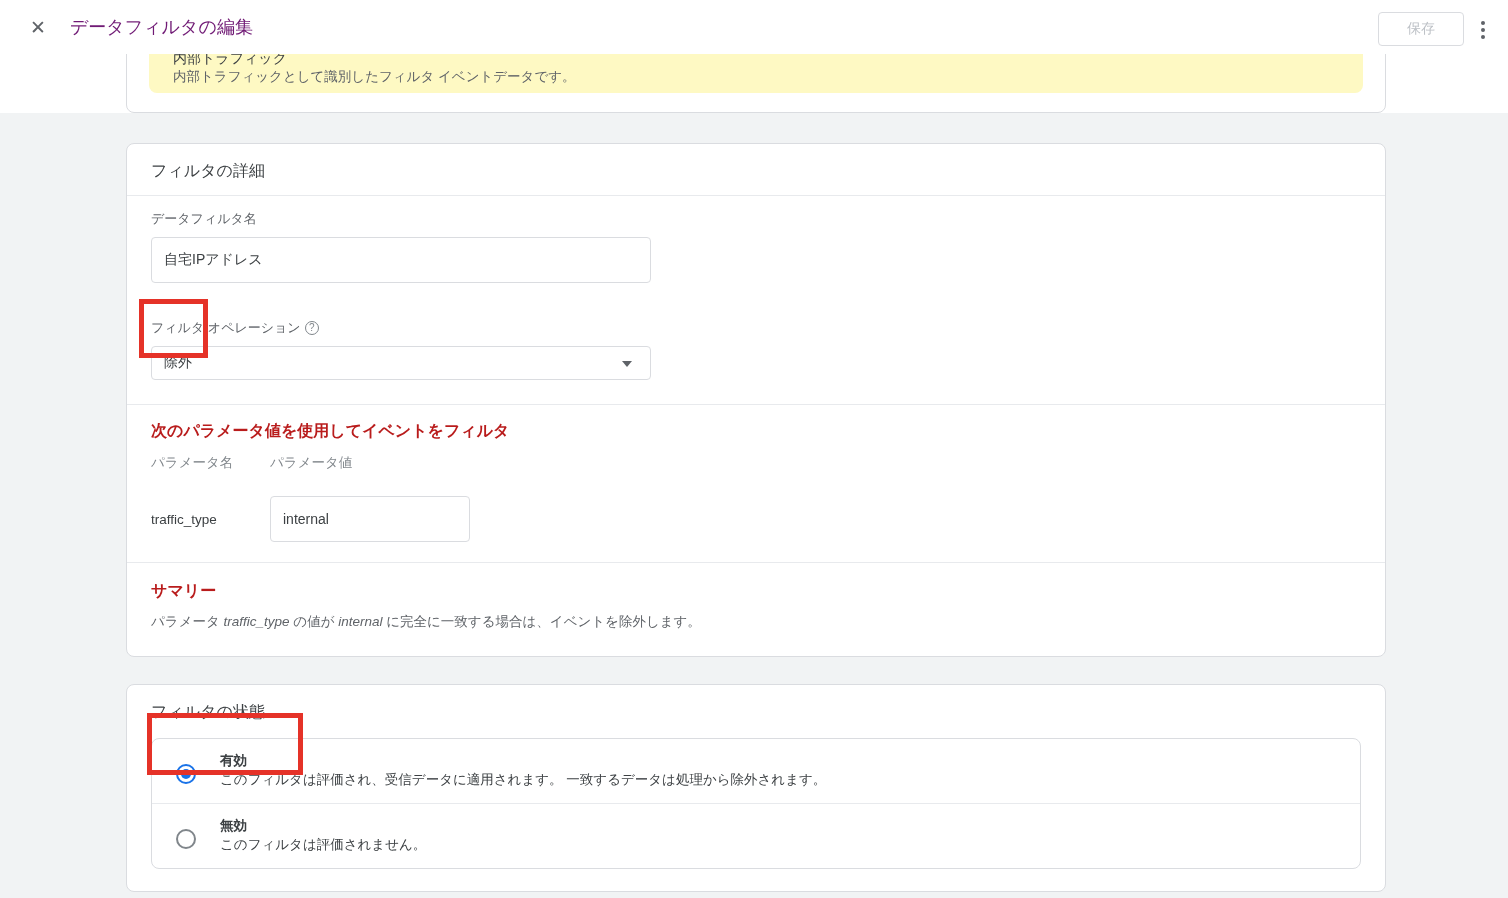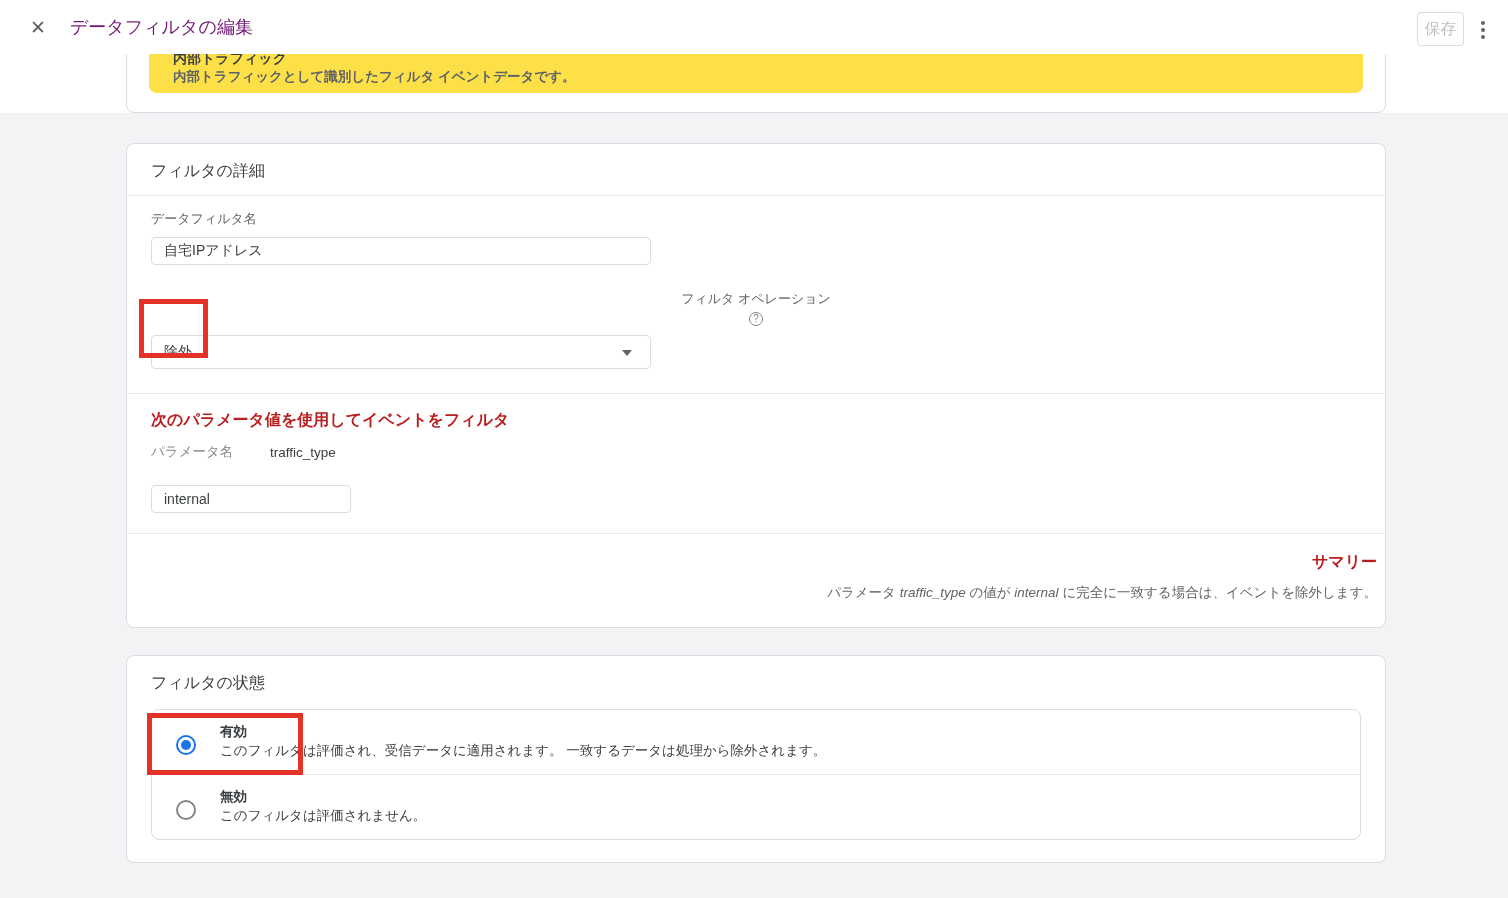--- a/index.html
+++ b/index.html
@@ -5,70 +5,70 @@
   * { margin:0; padding:0; box-sizing:border-box; }
   html,body { width:1508px; height:898px; overflow:hidden; background:#fff;
     font-family:"Liberation Sans","DejaVu Sans",sans-serif; color:#3c4043; }
 
   
   .header { position:absolute; top:0; left:0; width:1508px; height:54px;
     background:#fff; z-index:10; display:flex; align-items:center; }
   .close-btn { margin-left:30px; font-size:19px; color:#5f6368; cursor:pointer;
     line-height:1; font-weight:400; }
   .header-title { margin-left:24px; font-size:18px; color:#701a75; }
-  .save-btn { position:absolute; top:12px; right:44px; width:47px; height:34px;
+  .save-btn { position:absolute; top:12px; right:44px; width:86px; height:34px;
     background:#fff; border:1px solid #dadce0; border-radius:4px;
-    color:#bdc1c6; font-size:16px; }
+    color:#bdc1c6; font-size:14px; }
   .kebab { position:absolute; top:18px; right:16px; width:18px; height:24px;
     display:flex; flex-direction:column; align-items:center; justify-content:center; gap:3px; cursor:pointer; }
   .kebab i { width:4px; height:4px; border-radius:50%; background:#5f6368; }
 
   
   .main { position:absolute; top:54px; left:0; width:1508px; height:844px;
     background:#f1f3f4; }
   .white-strip { position:absolute; top:0; left:0; width:1508px; height:59px; background:#fff; }
 
   .card { position:relative; width:1260px; margin-left:126px; background:#fff;
     border:1px solid #dadce0; border-radius:8px; }
 
   
   .card-top { margin-top:-26px; height:85px; overflow:hidden; }
-  .gray-box { margin:12px 22px 10px; background:#fde047; border-radius:8px;
-    padding:8px 24px 6px;font-weight:bold; }
+  .gray-box { margin:12px 22px 10px; background:#fef9c3; border-radius:8px;
+    padding:8px 24px 6px; }
   .gray-box .opt-label { font-size:14px; color:#3c4043; line-height:18px; }
   .gray-box .opt-desc { font-size:13.5px; color:#5f6368; line-height:20px; }
 
   
   .card-details { margin-top:30px; }
   .card-title-row { padding:17px 24px 13px; border-bottom:1px solid #e8eaed; }
   .card-title { font-size:16px; color:#3c4043; font-weight:400; }
   .sec { padding:14px 24px 24px; }
   .field-label { font-size:13px; color:#5f6368; margin-bottom:9px; display:flex; align-items:center; gap:4px; }
-  .text-input { width:500px; height:28px; border:1px solid #dadce0; border-radius:4px;
+  .text-input { width:500px; height:46px; border:1px solid #dadce0; border-radius:4px;
     padding:0 12px; font-size:14px; color:#3c4043; background:#fff;
     font-family:"Liberation Sans","DejaVu Sans",sans-serif; }
-  .op-label { margin-top:25px;flex-direction:column; }
+  .op-label { margin-top:36px; }
   .select-box { position:relative; width:500px; height:34px; border:1px solid #dadce0;
     border-radius:4px; display:flex; align-items:center; padding:0 12px;
     font-size:14px; color:#3c4043; cursor:pointer; background:#fff; }
   .select-arrow { position:absolute; right:18px; top:14px; width:0; height:0;
     border-left:5px solid transparent; border-right:5px solid transparent;
     border-top:6px solid #5f6368; }
   .help-icon { display:inline-flex; width:14px; height:14px; border:1px solid #80868b;
     border-radius:50%; font-size:10px; color:#80868b; align-items:center;
     justify-content:center; line-height:1; }
   .divider { border-top:1px solid #e8eaed; }
   .sec-b { padding:16px 24px 20px; }
   .bold-heading { font-size:16px; font-weight:700; color:#b91c1c; }
   .param-grid { display:grid; grid-template-columns:119px auto; margin-top:12px;
     align-items:center; row-gap:24px; }
   .param-col-label { font-size:13.5px; color:#80868b; }
   .param-name { font-size:13.5px; color:#3c4043; }
   .param-input { width:200px; }
-  .sec-c { padding:18px 8px 24px;text-align:right; }
+  .sec-c { padding:18px 24px 24px; }
   .summary-text { margin-top:10px; font-size:13.5px; color:#5f6368; line-height:20px; }
   .summary-text i { color:#5f6368; }
 
   
   .card-state { margin-top:27px; }
   .state-title-row { padding:17px 24px 15px; }
   .options-box { margin:0 24px 22px; border:1px solid #dadce0; border-radius:8px; }
   .opt-row { display:flex; align-items:flex-start; padding:11px 24px 13px 0; }
   .opt-row + .opt-row { border-top:1px solid #e8eaed; }
   .radio-cell { width:68px; display:flex; justify-content:center; padding-top:14px; flex:0 0 68px; }
@@ -117,20 +117,21 @@
         <span class="select-arrow"></span>
       </div>
     </div>
 
     <div class="divider"></div>
 
     <div class="sec-b">
       <div class="bold-heading">次のパラメータ値を使用してイベントをフィルタ</div>
       <div class="param-grid">
         <div class="param-col-label">パラメータ名</div>
+        <div class="param-col-label">パラメータ値</div>
         <div class="param-name">traffic_type</div>
         <input class="text-input param-input" type="text" value="internal" style="">
       </div>
     </div>
 
     <div class="divider"></div>
 
     <div class="sec-c">
       <div class="bold-heading">サマリー</div>
       <div class="summary-text"><span>パラメータ </span><i>traffic_type</i><span> の値が </span><i>internal</i><span> に完全に一致する場合は、イベントを除外します。</span></div>

